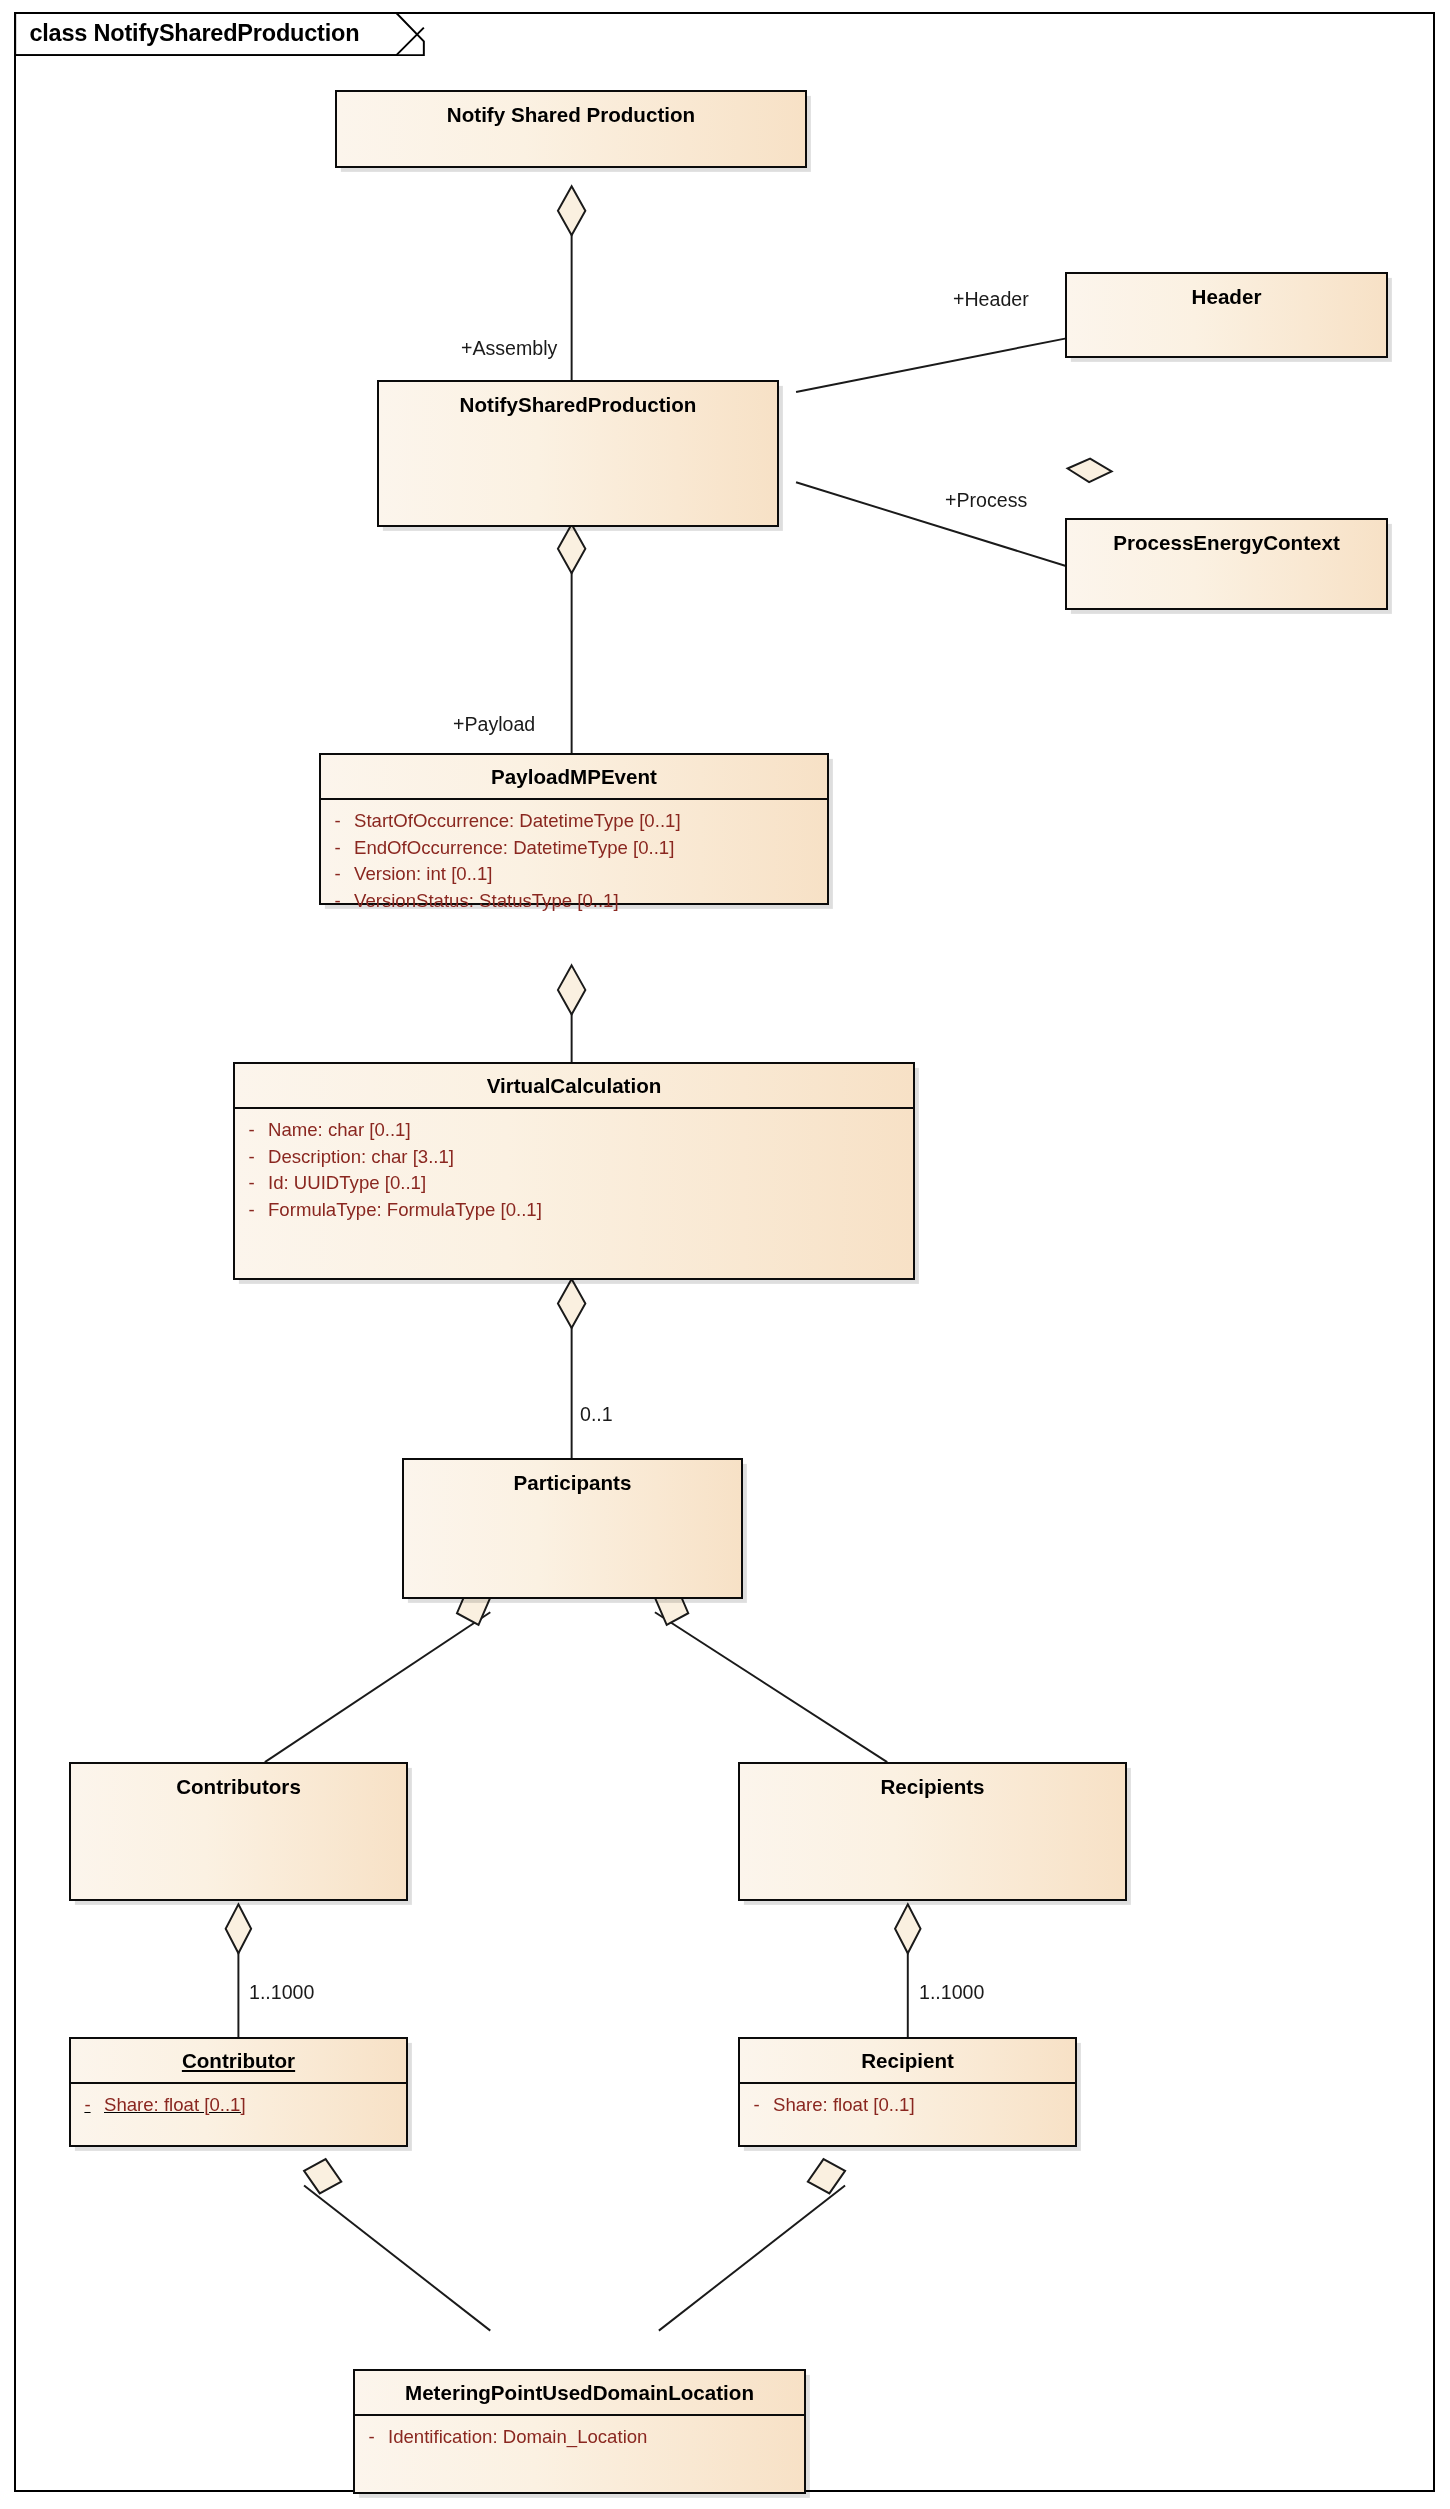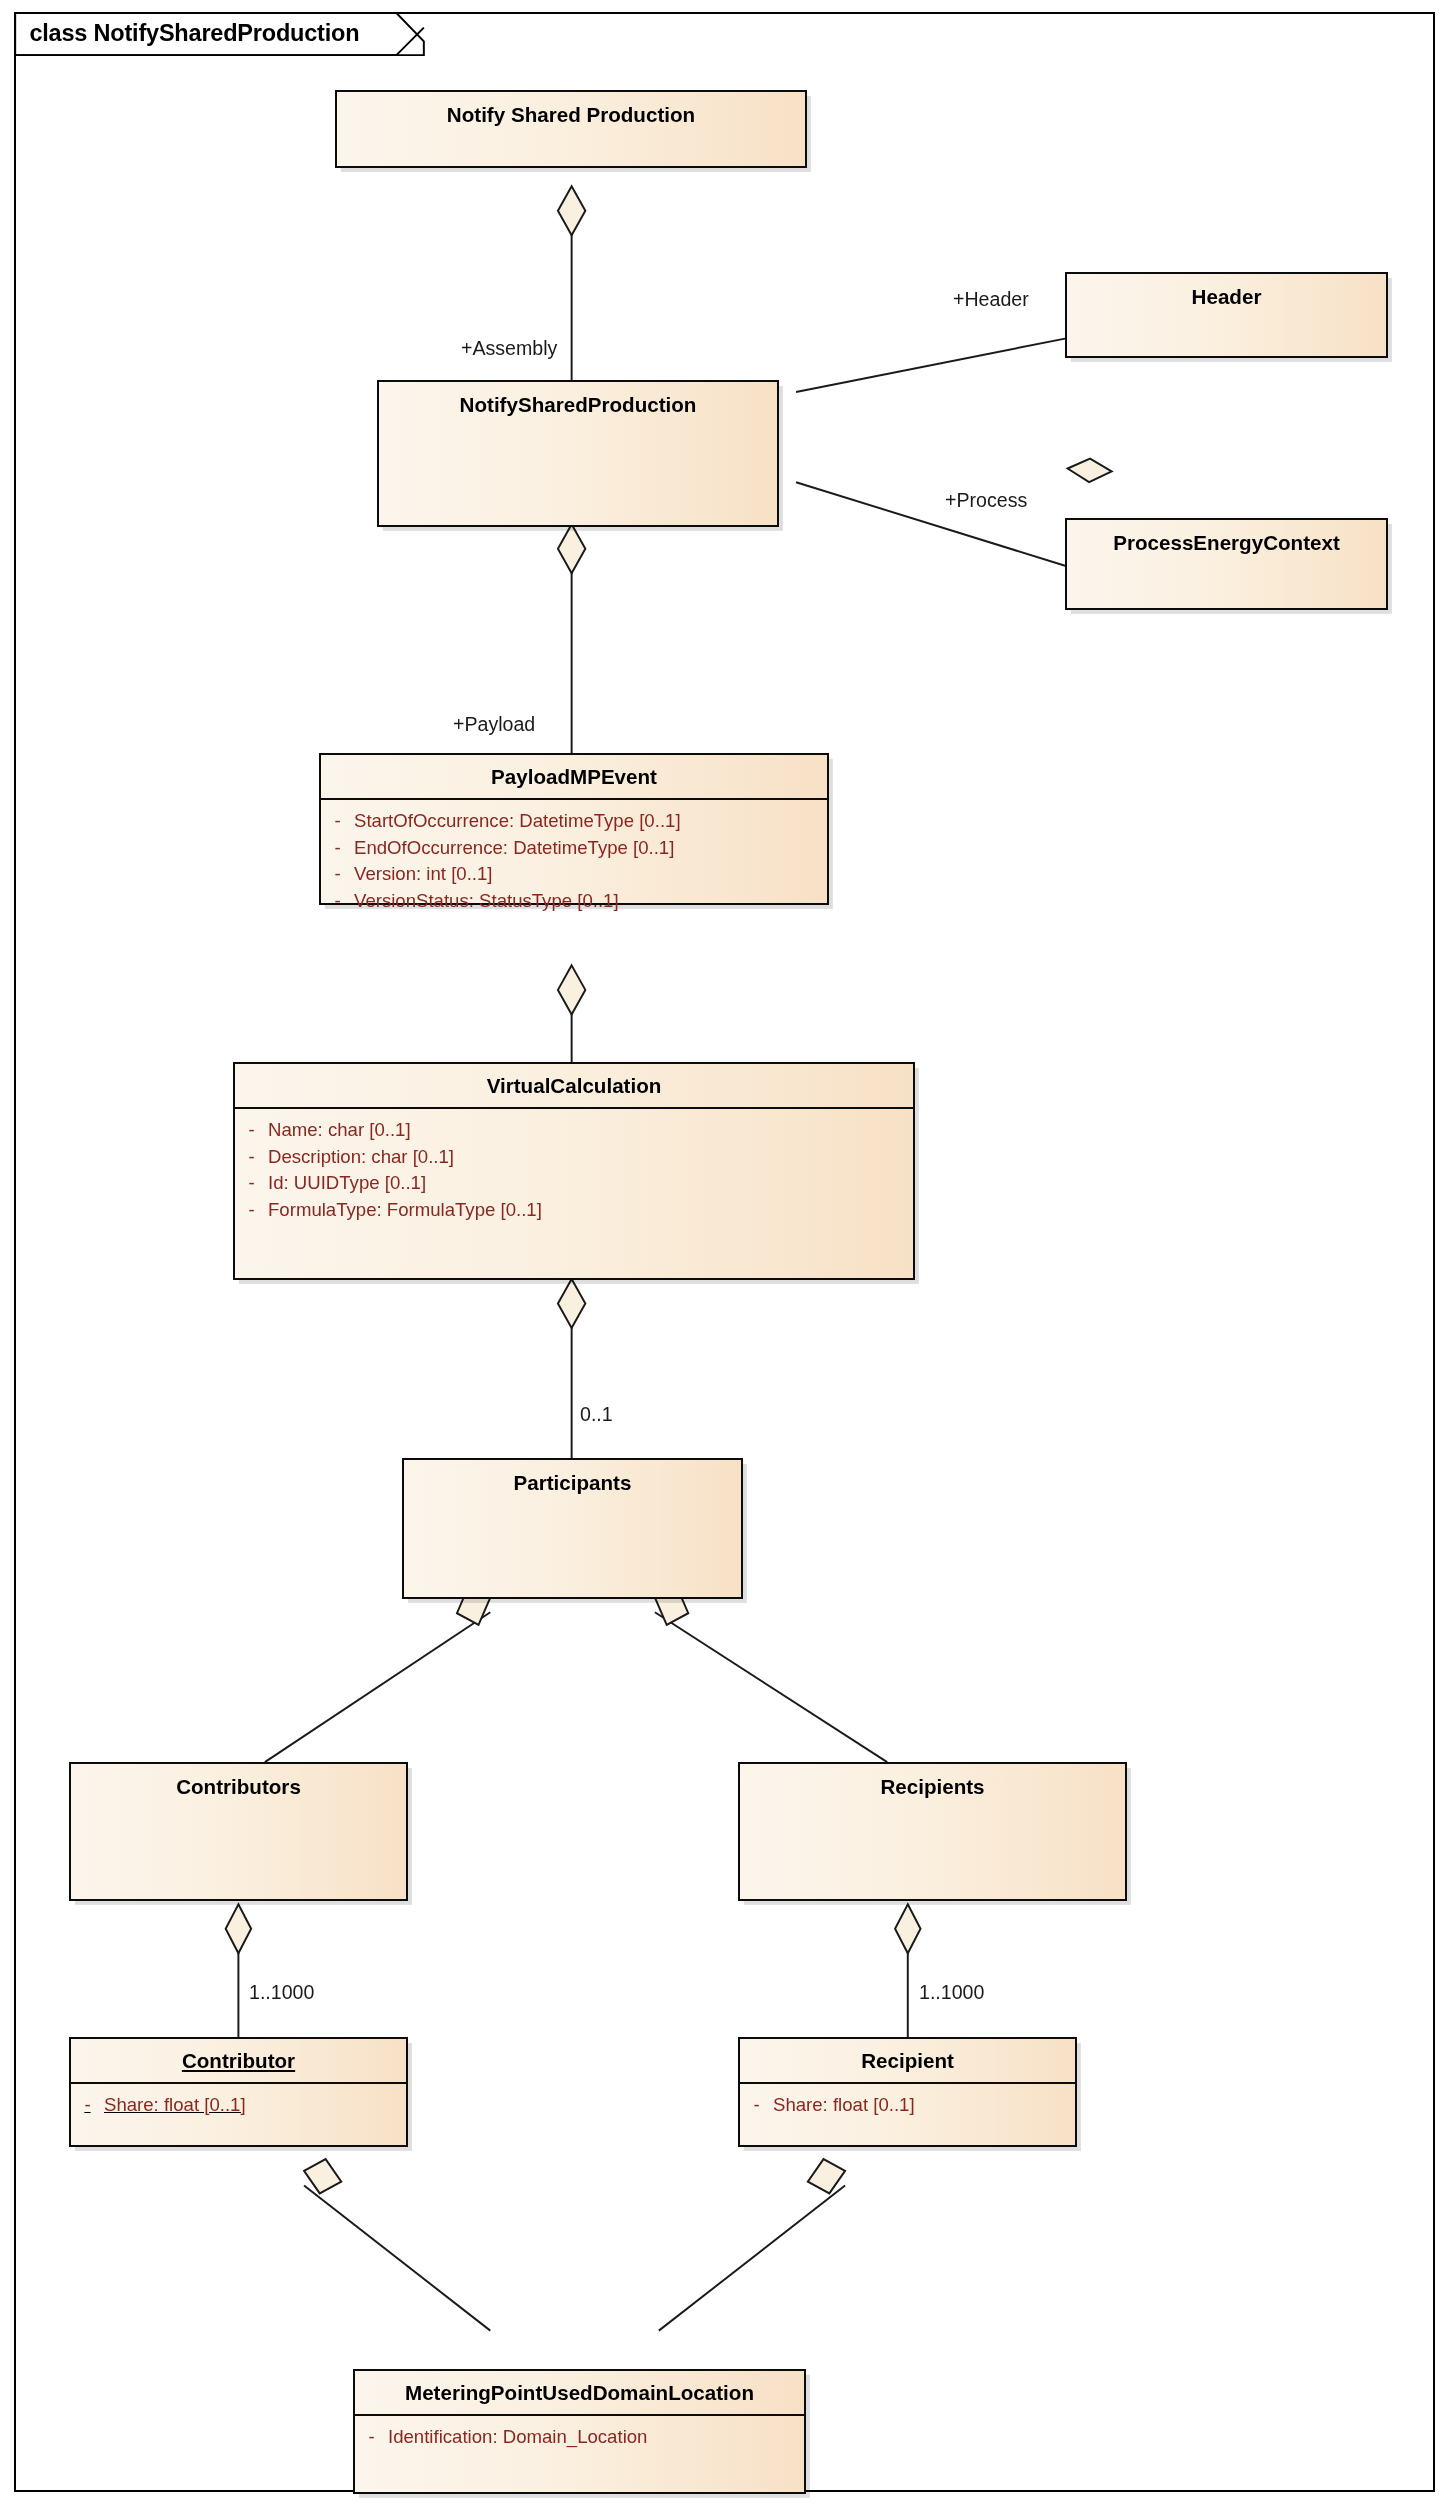--- a/index.html
+++ b/index.html
@@ -174,21 +174,21 @@
 
   <div class="cls has-attrs" style="left:233px;top:1062px;width:682px;height:218px;">
     <div class="cls-name">VirtualCalculation</div>
     <div class="attrs">
       <div class="attr">
         <span class="vis">-</span>
         <span class="sig">Name: char [0..1]</span>
       </div>
       <div class="attr">
         <span class="vis">-</span>
-        <span class="sig">Description: char [0..1]</span>
+        <span class="sig">Description: char [3..1]</span>
       </div>
       <div class="attr">
         <span class="vis">-</span>
         <span class="sig">Id: UUIDType [0..1]</span>
       </div>
       <div class="attr">
         <span class="vis">-</span>
         <span class="sig">FormulaType: FormulaType [0..1]</span>
       </div>
     </div>

